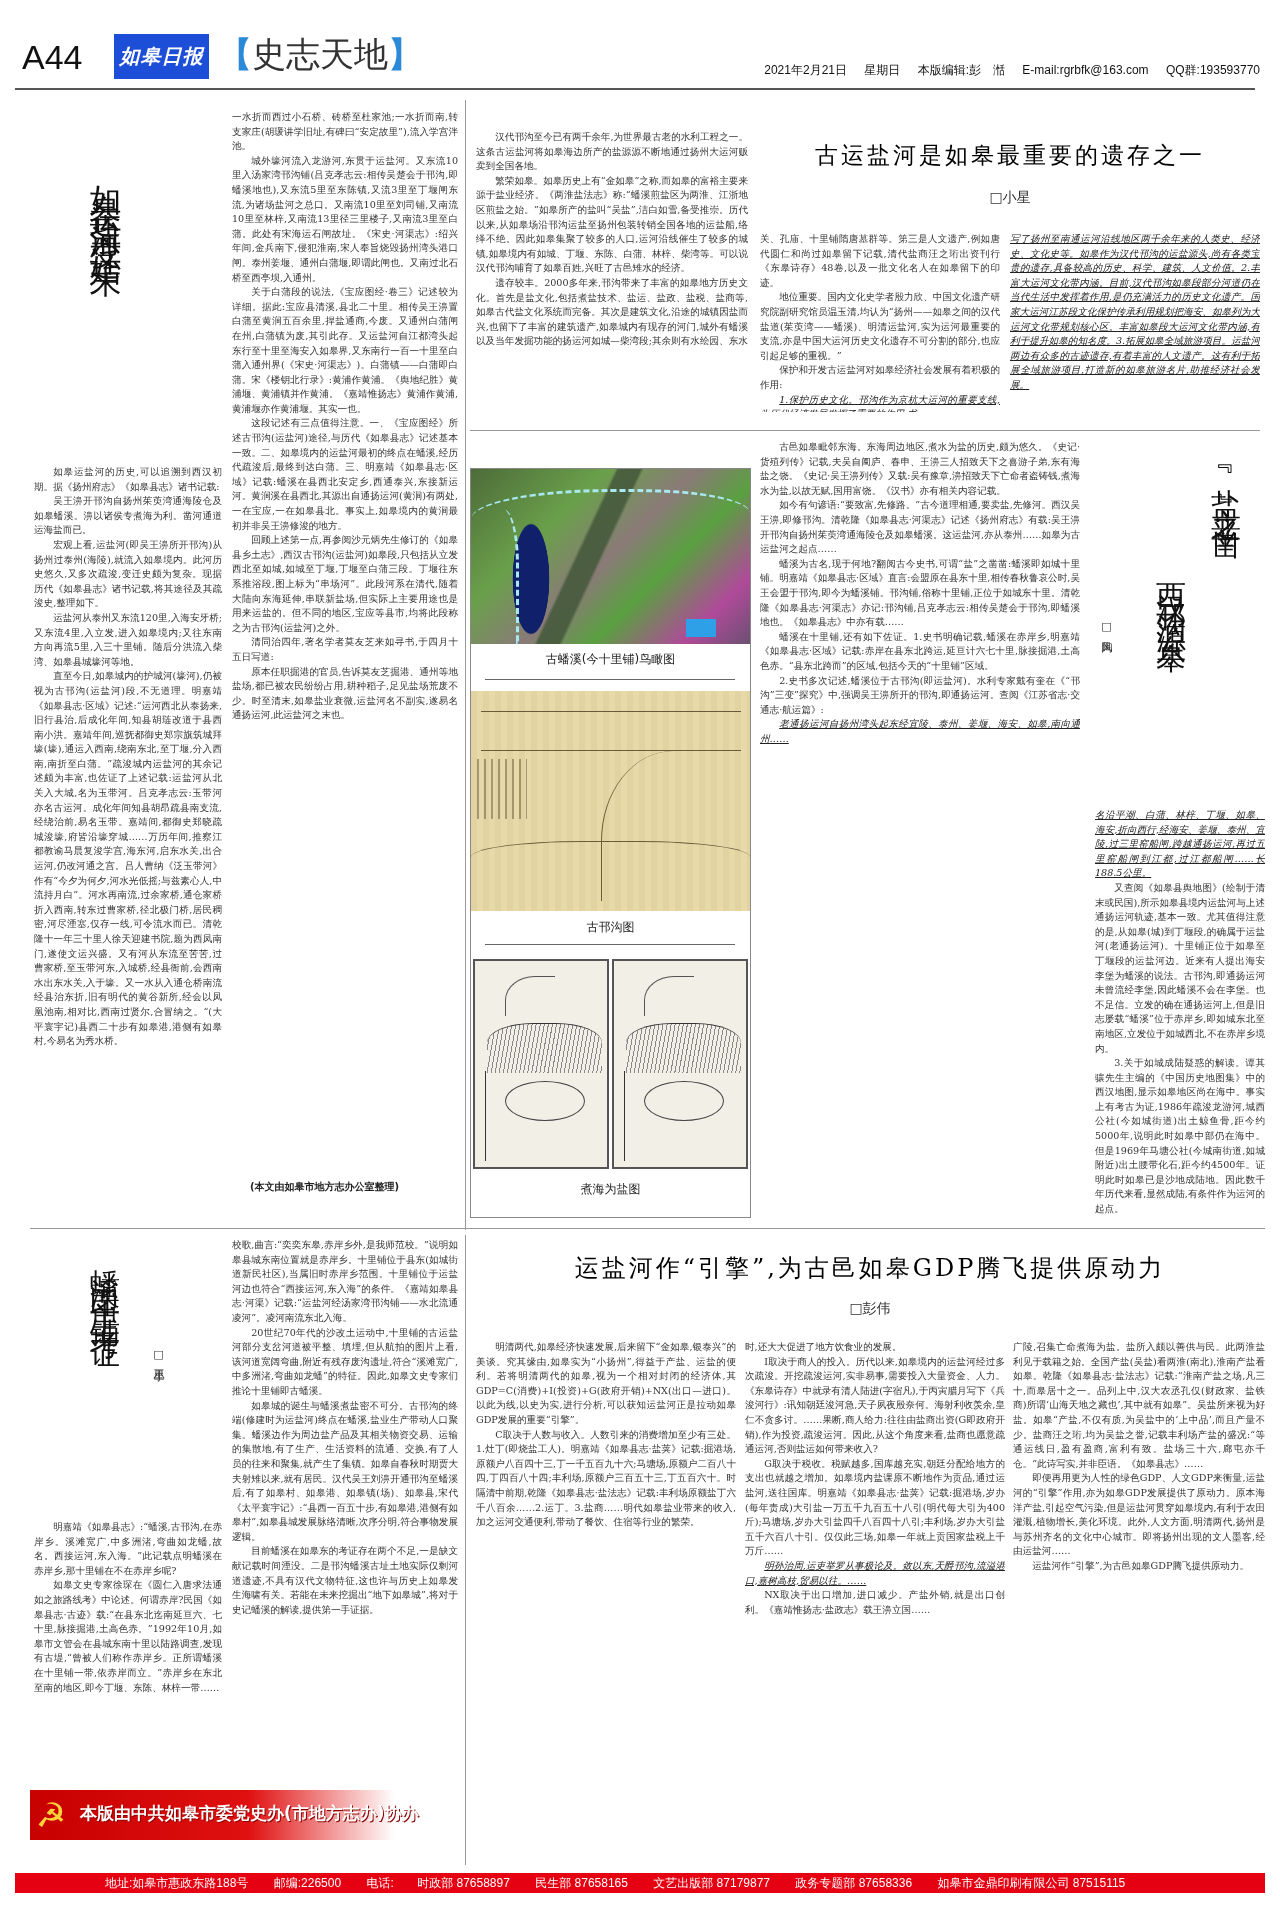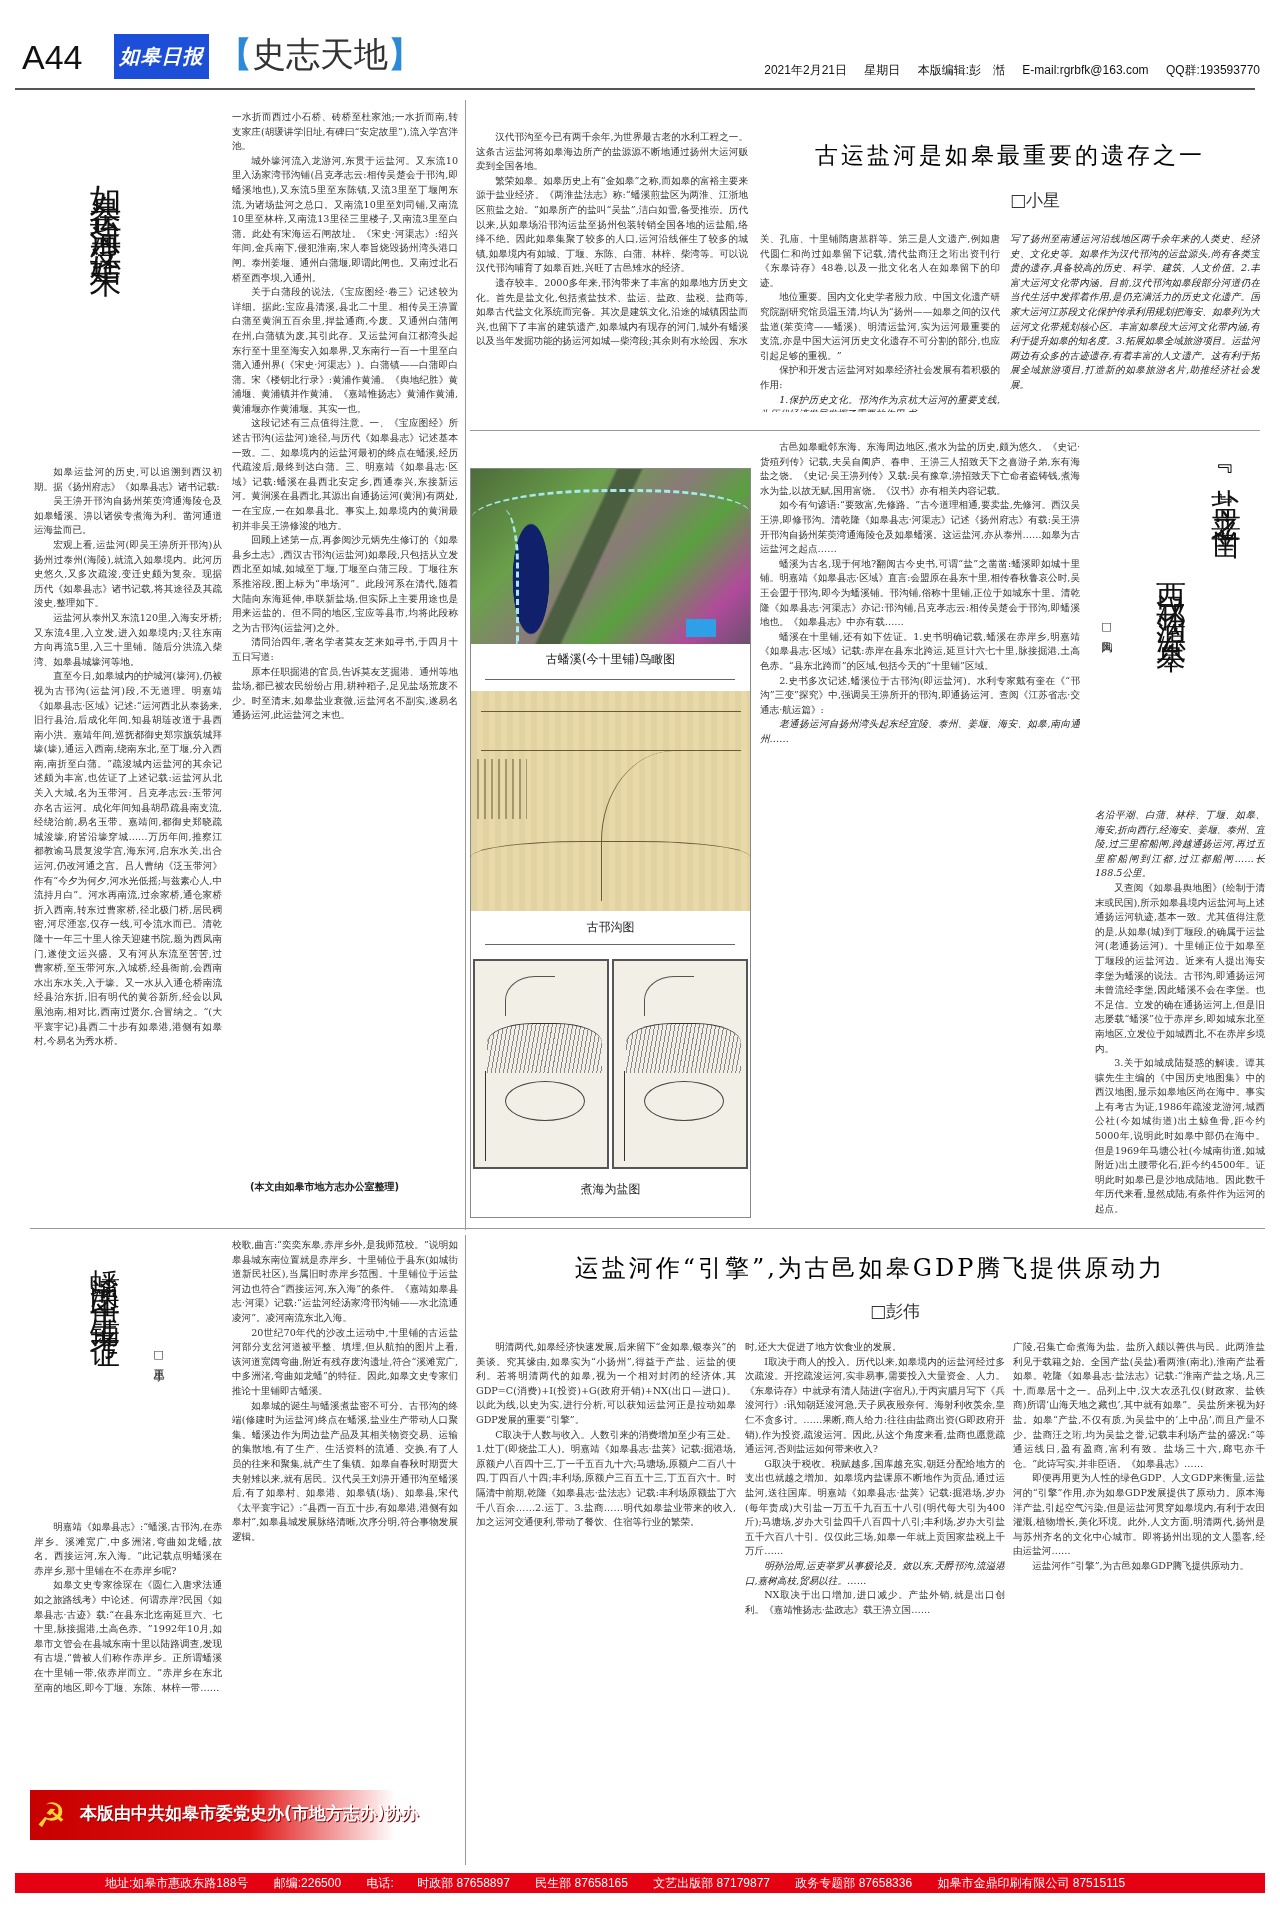--- a/index.html
+++ b/index.html
@@ -16,28 +16,28 @@
           display: flex; align-items: center; justify-content: center; letter-spacing: 1px; }
   .section-title { left: 198px; top: 2px; font-family: "DejaVu Sans", sans-serif; font-size: 34px; color: #333; }
   .section-title .br { color: #2b8ad8; font-weight: bold; }
   .meta-line { right: 0px; top: 32px; font-family: Liberation Sans, sans-serif; font-size: 12px; color: #111; white-space: nowrap; }
   .meta-line span { margin-left: 14px; }
   .rule-top { left: 15px; top: 88px; width: 1240px; height: 2px; background: #555; }
 
   
   .col { font-size: 9.6px; line-height: 14.6px; color: #333; text-align: justify; overflow: hidden; }
   .col p { text-indent: 2em; margin-bottom: 0; }
-  .kaiti { font-family: "DejaVu Serif", serif; font-style: italic; color: #222; }
+  .kaiti { font-family: "DejaVu Serif", serif; font-style: italic; color: #222; text-decoration: underline; }
 
   
   .vtitle { writing-mode: vertical-rl; font-family: "DejaVu Serif", serif; color: #111; letter-spacing: 10px; }
   .vbyline { writing-mode: vertical-rl; font-family: "DejaVu Sans", sans-serif; font-size: 11px; color: #333; }
 
   .htitle { font-family: "DejaVu Serif", serif; color: #000000; text-align: center; letter-spacing: 3px; }
-  .byline { font-family: "DejaVu Sans", sans-serif; font-size: 17px; color: #333; text-align: right; }
+  .byline { font-family: "DejaVu Sans", sans-serif; font-size: 14px; color: #333; text-align: center; }
 
   .vline { background: #999; width: 1px; }
   .hline { background: #999; height: 1px; }
 
   
   .img-panel { left: 470px; top: 468px; width: 281px; height: 750px; border: 1px solid #888; background: #fff; }
   .photo-aerial { left: 0; top: 0; width: 279px; height: 175px;
      background:
        linear-gradient(115deg, transparent 40%, rgba(70,90,60,.9) 41%, rgba(70,90,60,.9) 47%, transparent 48%),
        radial-gradient(ellipse 30px 90px at 60px 110px, #10206a 60%, transparent 62%),
@@ -193,20 +193,21 @@
 <div class="abs vbyline" style="left:150px; top:1348px; height:60px;">□王小星</div>
 
 <div class="abs col" style="left:34px; top:1520px; width:188px; height:255px;">
   <p>明嘉靖《如皋县志》:“蟠溪,古邗沟,在赤岸乡。溪滩宽广,中多洲渚,弯曲如龙蟠,故名。西接运河,东入海。”此记载点明蟠溪在赤岸乡,那十里铺在不在赤岸乡呢?</p>
   <p>如皋文史专家徐琛在《圆仁入唐求法通如之旅路线考》中论述。何谓赤岸?民国《如皋县志·古迹》载:“在县东北迄南延亘六、七十里,脉接掘港,土高色赤。”1992年10月,如皋市文管会在县城东南十里以陆路调查,发现有古堤,“曾被人们称作赤岸乡。正所谓蟠溪在十里铺一带,依赤岸而立。”赤岸乡在东北至南的地区,即今丁堰、东陈、林梓一带……</p>
 </div>
 <div class="abs col" style="left:232px; top:1238px; width:226px; height:540px;">
   <p style="text-indent:0">校歌,曲言:“奕奕东皋,赤岸乡外,是我师范校。”说明如皋县城东南位置就是赤岸乡。十里铺位于县东(如城街道新民社区),当属旧时赤岸乡范围。十里铺位于运盐河边也符合“西接运河,东入海”的条件。《嘉靖如皋县志·河渠》记载:“运盐河经汤家湾邗沟铺——水北流通凌河”。凌河南流东北入海。</p>
   <p>20世纪70年代的沙改土运动中,十里铺的古运盐河部分支岔河道被平整、填埋,但从航拍的图片上看,该河道宽阔弯曲,附近有残存废沟遗址,符合“溪滩宽广,中多洲渚,弯曲如龙蟠”的特征。因此,如皋文史专家们推论十里铺即古蟠溪。</p>
   <p>如皋城的诞生与蟠溪煮盐密不可分。古邗沟的终端(修建时为运盐河)终点在蟠溪,盐业生产带动人口聚集。蟠溪边作为周边盐产品及其相关物资交易、运输的集散地,有了生产、生活资料的流通、交换,有了人员的往来和聚集,就产生了集镇。如皋自春秋时期贾大夫射雉以来,就有居民。汉代吴王刘濞开通邗沟至蟠溪后,有了如皋村、如皋港、如皋镇(场)、如皋县,宋代《太平寰宇记》:“县西一百五十步,有如皋港,港侧有如皋村”,如皋县城发展脉络清晰,次序分明,符合事物发展逻辑。</p>
+  <p>目前蟠溪在如皋东的考证存在两个不足,一是缺文献记载时间湮没。二是邗沟蟠溪古址土地实际仅剩河道遗迹,不具有汉代文物特征,这也许与历史上如皋发生海啸有关。若能在未来挖掘出“地下如皋城”,将对于史记蟠溪的解读,提供第一手证据。</p>
 </div>
 
 <div class="abs vline" style="left:465px; top:1235px; height:630px;"></div>
 
 <div class="abs htitle" style="left:480px; top:1252px; width:780px; font-size:24px;">运盐河作“引擎”,为古邑如皋GDP腾飞提供原动力</div>
 <div class="abs byline" style="left:820px; top:1300px; width:100px;">□彭伟</div>
 
 <div class="abs col" style="left:476px; top:1340px; width:260px; height:520px;">
   <p>明清两代,如皋经济快速发展,后来留下“金如皋,银泰兴”的美谈。究其缘由,如皋实为“小扬州”,得益于产盐、运盐的便利。若将明清两代的如皋,视为一个相对封闭的经济体,其GDP=C(消费)+I(投资)+G(政府开销)+NX(出口—进口)。以此为线,以史为实,进行分析,可以获知运盐河正是拉动如皋GDP发展的重要“引擎”。</p>
   <p>C取决于人数与收入。人数引来的消费增加至少有三处。1.灶丁(即烧盐工人)。明嘉靖《如皋县志·盐荚》记载:掘港场,原额户八百四十三,丁一千五百九十六;马塘场,原额户二百八十四,丁四百八十四;丰利场,原额户三百五十三,丁五百六十。时隔清中前期,乾隆《如皋县志·盐法志》记载:丰利场原额盐丁六千八百余……2.运丁。3.盐商……明代如皋盐业带来的收入,加之运河交通便利,带动了餐饮、住宿等行业的繁荣。</p>

